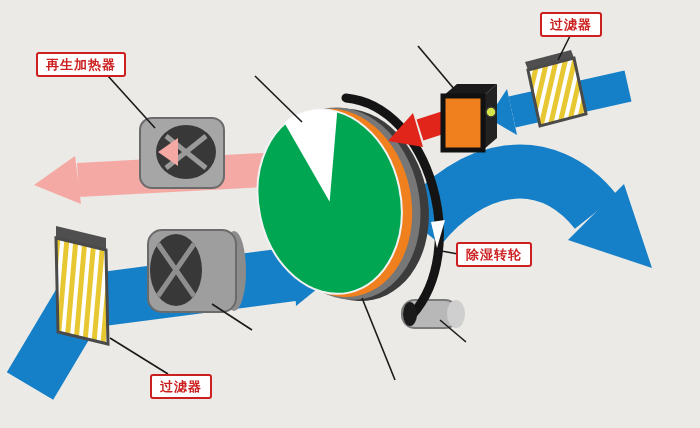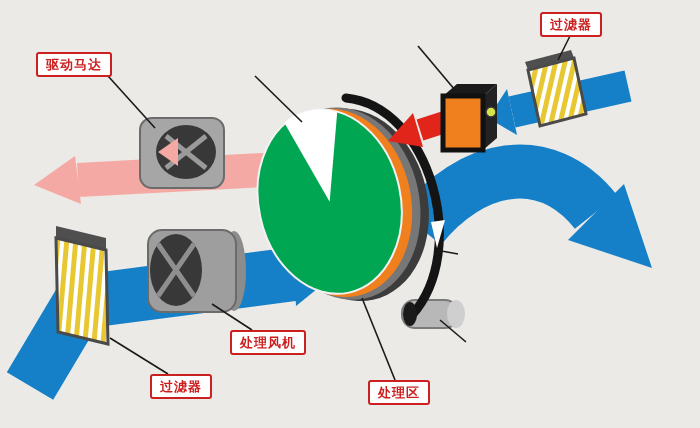--- a/index.html
+++ b/index.html
@@ -131,18 +131,17 @@
       <line x1="418" y1="46" x2="455" y2="90" class="leader"></line>
       <line x1="570" y1="36" x2="558" y2="60" class="leader"></line>
       <line x1="458" y1="254" x2="436" y2="250" class="leader"></line>
       <line x1="466" y1="342" x2="440" y2="320" class="leader"></line>
       <line x1="395" y1="380" x2="362" y2="298" class="leader"></line>
       <line x1="252" y1="330" x2="212" y2="304" class="leader"></line>
       <line x1="168" y1="374" x2="110" y2="338" class="leader"></line>
     </g>
   </svg>
 
-  <div class="label" style="left:36px;top:52px">驱动马达</div>
+  <div class="label" style="left:36px;top:52px">再生加热器</div>
   <div class="label" style="left:540px;top:12px">过滤器</div>
-  <div class="label" style="left:368px;top:380px">处理区</div>
-  <div class="label" style="left:230px;top:330px">处理风机</div>
+  <div class="label" style="left:456px;top:242px">除湿转轮</div>
   <div class="label" style="left:150px;top:374px">过滤器</div>
 </div>
 
 </body></html>

